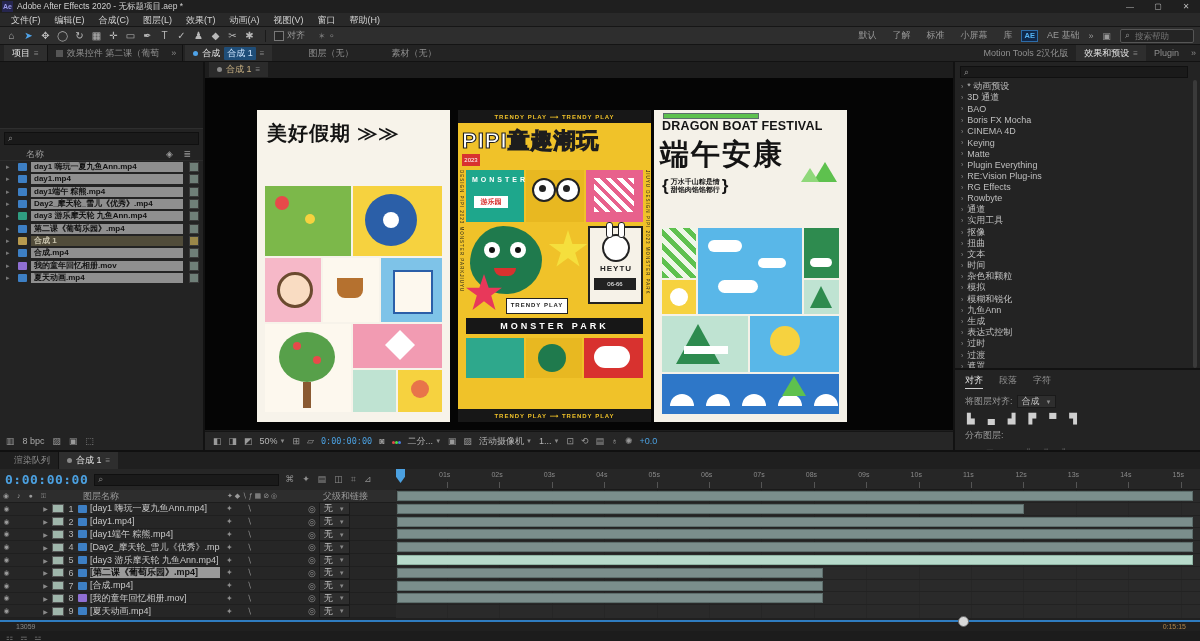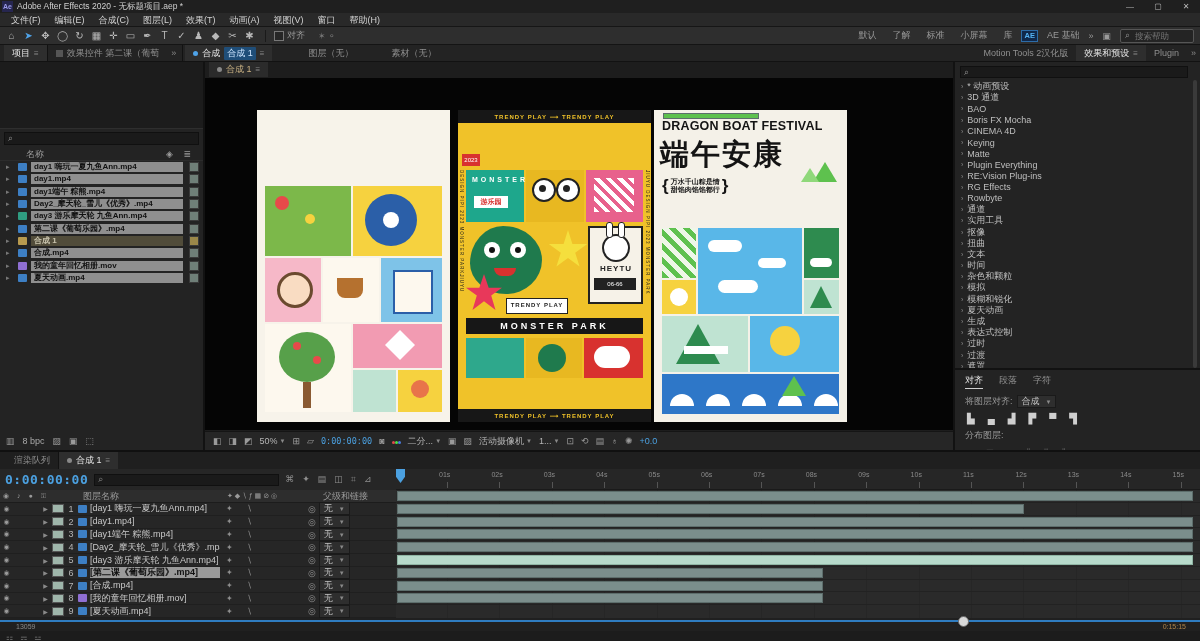--- a/index.html
+++ b/index.html
@@ -351,20 +351,21 @@
 
   <div id="viewer" class="abs">
     <div id="viewer-innertab" class="abs">
       <span class="dot" style="background:#888"></span>
       <span>合成 1</span>
       <span style="color:#8a8a8a;font-size:8px">≡</span>
     </div>
     <div id="canvas" class="abs">
 
       <div class="poster" id="p1">
+        <div class="t">美好假期 ≫≫</div>
         <div class="abs" style="left:8px;top:76px;width:177px;height:226px;">
           <div class="tile" style="left:0;top:0;width:86px;height:70px;background:#7cb84a;"></div>
           <div class="tile" style="left:10px;top:10px;width:14px;height:14px;border-radius:50%;background:#e84a4a;"></div>
           <div class="tile" style="left:40px;top:28px;width:10px;height:10px;border-radius:50%;background:#f6d23f;"></div>
           <div class="tile" style="left:88px;top:0;width:89px;height:70px;background:#f6d23f;"></div>
           <div class="tile" style="left:100px;top:8px;width:52px;height:52px;border-radius:50%;background:#2b5fa8;"></div>
           <div class="tile" style="left:118px;top:26px;width:16px;height:16px;border-radius:50%;background:#fff;"></div>
           <div class="tile" style="left:0;top:72px;width:56px;height:64px;background:#f6b8c8;"></div>
           <div class="tile" style="left:12px;top:86px;width:30px;height:30px;border-radius:50%;background:#f9dcc2;border:3px solid #6b4a2f;"></div>
           <div class="tile" style="left:58px;top:72px;width:56px;height:64px;background:#fdf8ee;"></div>
@@ -379,20 +380,21 @@
           <div class="tile" style="left:88px;top:138px;width:89px;height:44px;background:#f29bb2;"></div>
           <div class="tile" style="left:120px;top:144px;width:30px;height:30px;background:#fff;clip-path:polygon(50% 0,100% 50%,50% 100%,0 50%);"></div>
           <div class="tile" style="left:88px;top:184px;width:43px;height:42px;background:#bfe3d2;"></div>
           <div class="tile" style="left:133px;top:184px;width:44px;height:42px;background:#f6d23f;"></div>
           <div class="tile" style="left:146px;top:194px;width:18px;height:18px;border-radius:50%;background:#e8744a;"></div>
         </div>
       </div>
 
       <div class="poster" id="p2">
         <div class="band" style="top:0;">TRENDY PLAY ⟶ TRENDY PLAY</div>
+        <div class="t">PIPI童趣潮玩</div>
         <div class="tile" style="left:4px;top:44px;width:18px;height:12px;background:#d8322f;color:#fff;font-size:6px;text-align:center;line-height:12px;">2023</div>
         <div class="abs" style="left:8px;top:46px;width:177px;height:238px;">
           <div class="tile" style="left:0;top:14px;width:58px;height:52px;background:#1ea78c;"></div>
           <div class="tile" style="left:6px;top:20px;width:46px;color:#fff;font-size:7px;font-weight:bold;letter-spacing:3px;">MONSTER</div>
           <div class="tile" style="left:8px;top:40px;width:34px;height:12px;background:#fff;color:#d8322f;font-size:7px;font-weight:bold;text-align:center;line-height:12px;">游乐园</div>
           <div class="tile" style="left:60px;top:14px;width:58px;height:52px;background:#e8b821;"></div>
           <div class="tile" style="left:66px;top:22px;width:20px;height:20px;border-radius:50%;background:#fff;border:2px solid #222;"></div>
           <div class="tile" style="left:90px;top:22px;width:20px;height:20px;border-radius:50%;background:#fff;border:2px solid #222;"></div>
           <div class="tile" style="left:73px;top:29px;width:7px;height:7px;border-radius:50%;background:#222;"></div>
           <div class="tile" style="left:97px;top:29px;width:7px;height:7px;border-radius:50%;background:#222;"></div>
@@ -581,21 +583,21 @@
         <div class="fx-row">
           <div class="ar">›</div>
           <div>模拟</div>
         </div>
         <div class="fx-row">
           <div class="ar">›</div>
           <div>模糊和锐化</div>
         </div>
         <div class="fx-row">
           <div class="ar">›</div>
-          <div>夏天动画</div>
+          <div>九鱼Ann</div>
         </div>
         <div class="fx-row">
           <div class="ar">›</div>
           <div>生成</div>
         </div>
         <div class="fx-row">
           <div class="ar">›</div>
           <div>表达式控制</div>
         </div>
         <div class="fx-row">

